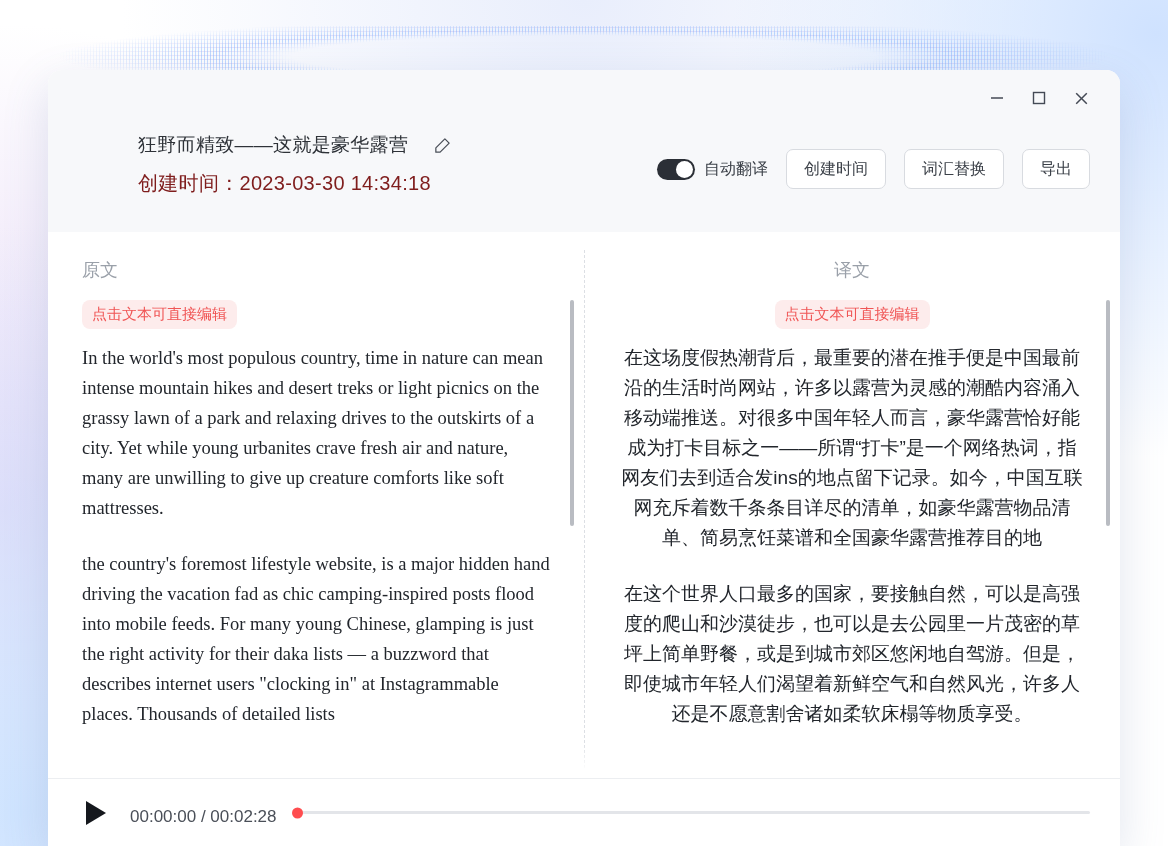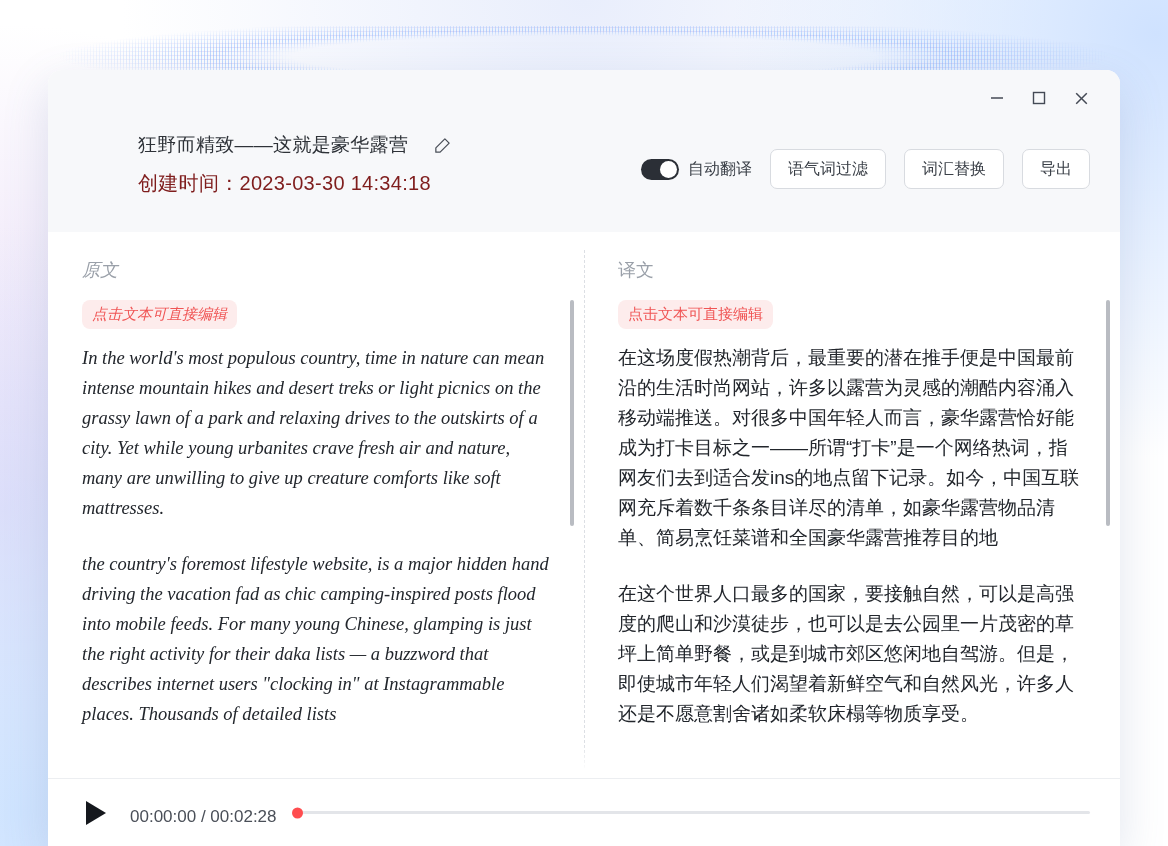--- a/index.html
+++ b/index.html
@@ -159,22 +159,22 @@
     height: 546px;
     position: relative;
     background: #fff;
   }
   .pane {
     box-sizing: border-box;
     padding: 26px 34px 0 34px;
     position: relative;
     overflow: hidden;
   }
-  .pane-left { width: 536px; font-style: italic; }
-  .pane-right { width: 536px; }
+  .pane-left { width: 536px; }
+  .pane-right { width: 536px; text-align: center; }
   .divider {
     position: absolute;
     left: 536px;
     top: 18px;
     bottom: 0;
     width: 1px;
     border-left: 1px dashed #dcdfe4;
   }
   .pane-title {
     font-size: 18px;
@@ -304,21 +304,21 @@
     </div>
     <div class="doc-meta">创建时间：2023-03-30 14:34:18</div>
 
     <div class="header-right">
       <div class="toggle-wrap">
         <div class="toggle">
           <div class="knob"></div>
         </div>
         <span class="toggle-label">自动翻译</span>
       </div>
-      <div class="pill">语气词过滤</div>
+      <div class="pill">创建时间</div>
       <div class="pill">词汇替换</div>
       <div class="pill">导出</div>
     </div>
   </div>
 
   <div class="content">
 
     <div class="pane pane-left">
       <div class="pane-title">原文</div>
       <div class="hint">点击文本可直接编辑</div>

